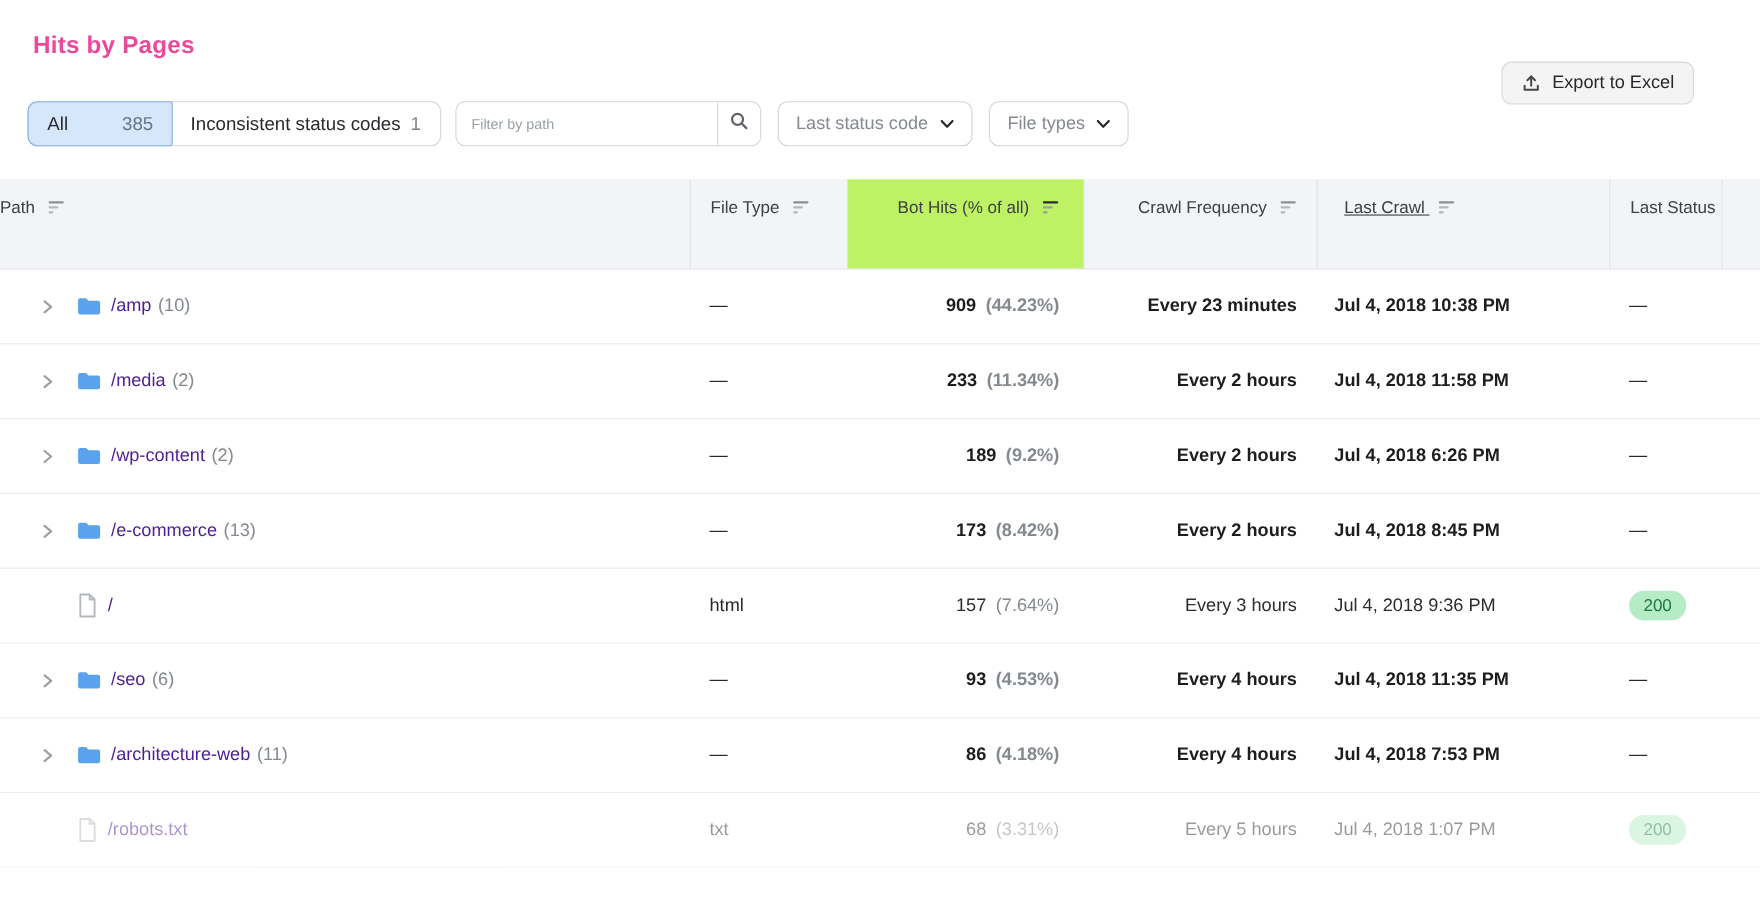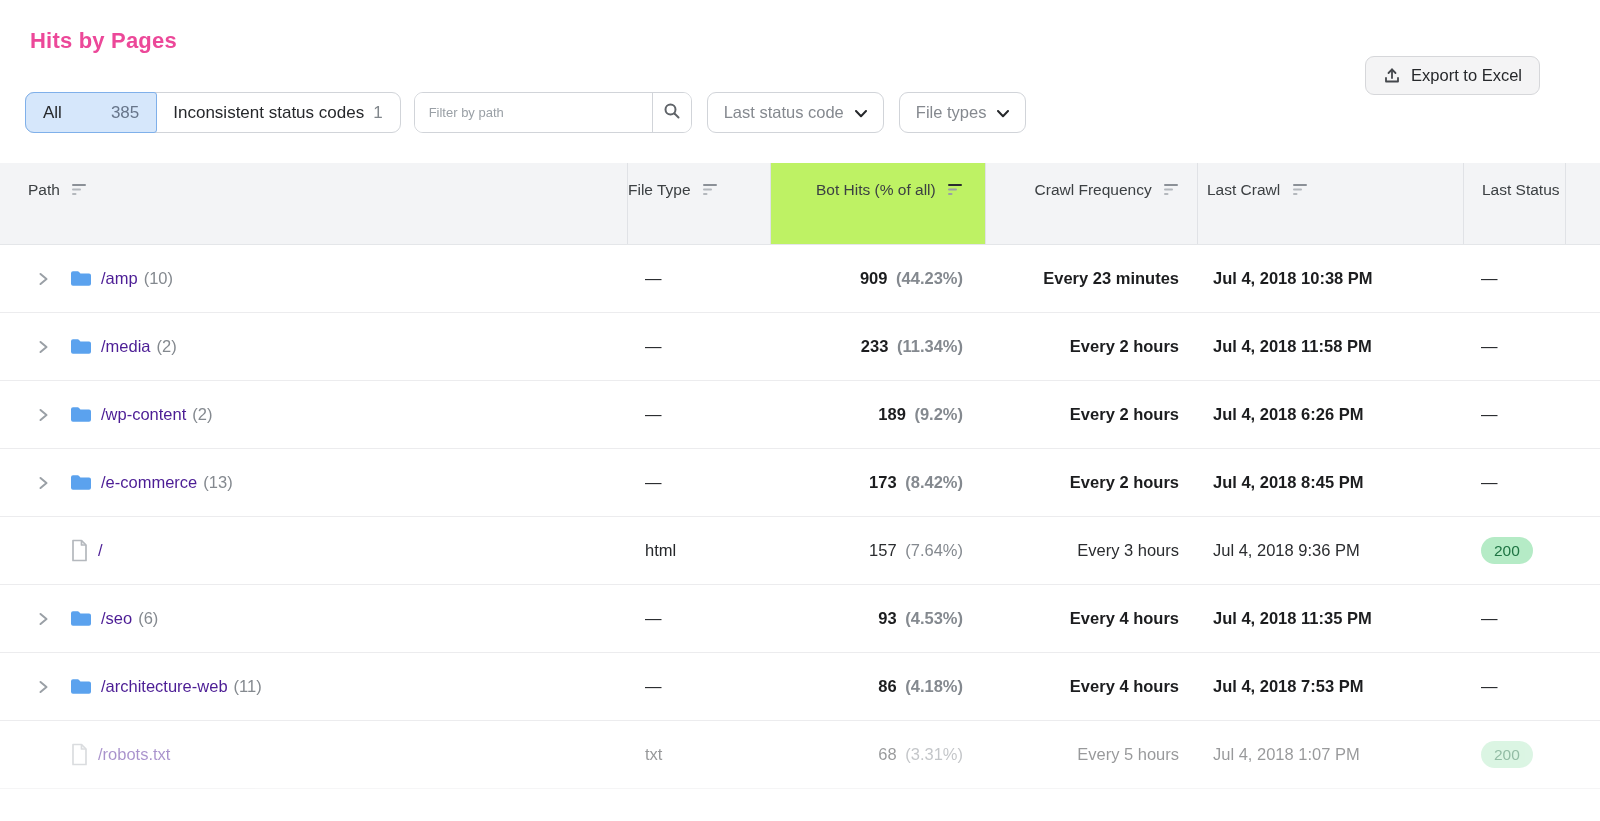--- a/index.html
+++ b/index.html
@@ -30,25 +30,25 @@
     border-radius:9px; background:#fff; font-size:16.5px; color:#85898f; cursor:pointer; white-space:nowrap; }
   .dropdown:last-child { }
   .dropdown svg { margin-top:2px; }
 
   
   .grid-cols { display:grid; grid-template-columns:627px 143px 215px 212px 266px 102px auto; }
   .thead { position:absolute; left:0; top:163px; width:1600px; height:82px; background:#f3f4f6; border-bottom:1px solid #e4e6e9; }
   .th { padding-top:16px; font-size:15.5px; color:#3c4043; line-height:1.45; border-left:1px solid #e0e2e6; }
   .th:first-child { border-left:none; }
   .th .sort-ic { margin-left:8px; vertical-align:-1px; }
-  .th-path { padding-left:28px; }
-  .th-filetype { }
+  .th-path { }
+  .th-filetype { padding-left:18px; }
   .th-hits { text-align:right; padding-right:22px; background:#bef264; }
   .th-freq { text-align:right; padding-right:18px; }
-  .th-crawl { padding-left:9px; }
+  .th-crawl { padding-left:24px;text-decoration:underline; }
   .th-status { padding-left:18px; }
 
   .tbody { position:absolute; left:0; top:245px; width:1600px; }
   .tr { height:68px; align-items:center; border-bottom:1px solid #ececee; font-size:16.5px; }
   .td-path { padding-left:36px; display:flex; align-items:center; }
   .chevron { width:14px; display:flex; margin-right:20px; cursor:pointer; }
   .row-icon { display:flex; margin-right:9px; }
   .path-text { color:#4c1d95; }
   .path-count { color:#84898f; margin-left:6px; }
   .td-filetype { padding-left:18px; color:#26282b; }

